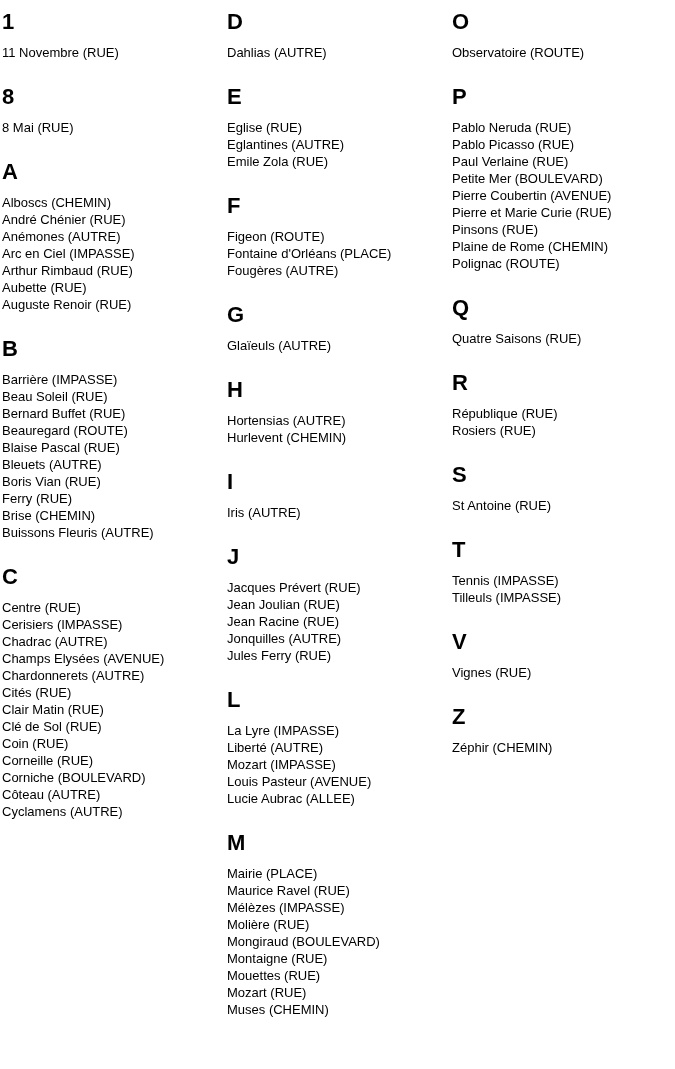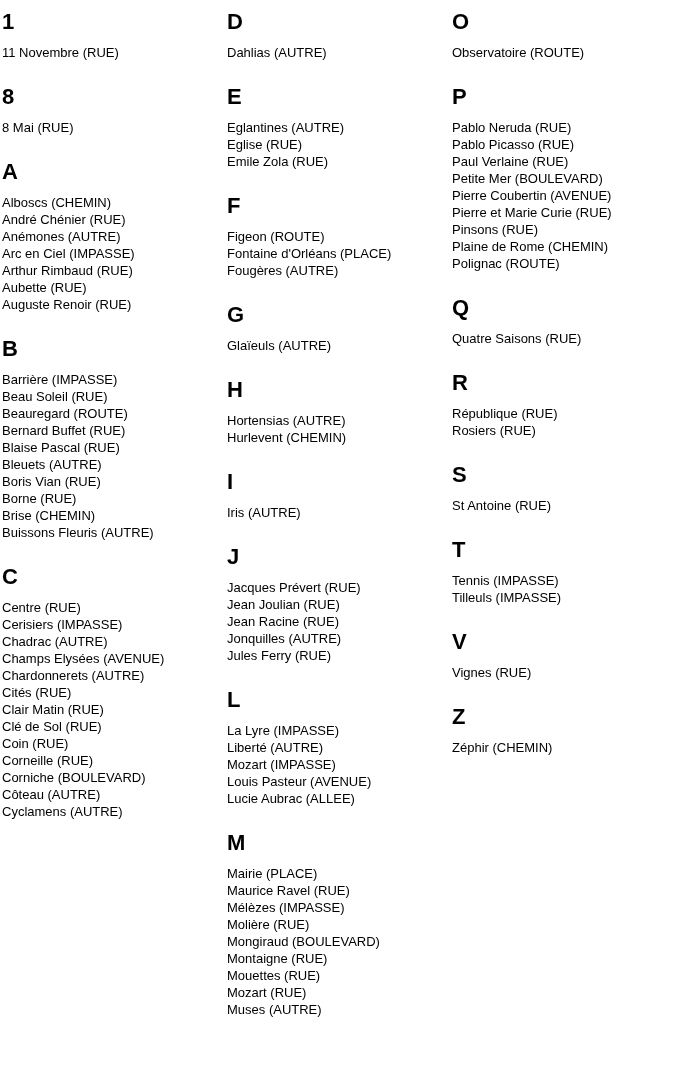--- a/index.html
+++ b/index.html
@@ -51,26 +51,26 @@
       <div class="entry">Alboscs (CHEMIN)</div>
       <div class="entry">André Chénier (RUE)</div>
       <div class="entry">Anémones (AUTRE)</div>
       <div class="entry">Arc en Ciel (IMPASSE)</div>
       <div class="entry">Arthur Rimbaud (RUE)</div>
       <div class="entry">Aubette (RUE)</div>
       <div class="entry">Auguste Renoir (RUE)</div>
       <div class="heading">B</div>
       <div class="entry">Barrière (IMPASSE)</div>
       <div class="entry">Beau Soleil (RUE)</div>
+      <div class="entry">Bernard Buffet (RUE)</div>
       <div class="entry">Beauregard (ROUTE)</div>
-      <div class="entry">Bernard Buffet (RUE)</div>
       <div class="entry">Blaise Pascal (RUE)</div>
       <div class="entry">Bleuets (AUTRE)</div>
       <div class="entry">Boris Vian (RUE)</div>
-      <div class="entry">Borne (RUE)</div>
+      <div class="entry">Ferry (RUE)</div>
       <div class="entry">Brise (CHEMIN)</div>
       <div class="entry">Buissons Fleuris (AUTRE)</div>
       <div class="heading">C</div>
       <div class="entry">Centre (RUE)</div>
       <div class="entry">Cerisiers (IMPASSE)</div>
       <div class="entry">Chadrac (AUTRE)</div>
       <div class="entry">Champs Elysées (AVENUE)</div>
       <div class="entry">Chardonnerets (AUTRE)</div>
       <div class="entry">Cités (RUE)</div>
       <div class="entry">Clair Matin (RUE)</div>
@@ -78,22 +78,22 @@
       <div class="entry">Coin (RUE)</div>
       <div class="entry">Corneille (RUE)</div>
       <div class="entry">Corniche (BOULEVARD)</div>
       <div class="entry">Côteau (AUTRE)</div>
       <div class="entry">Cyclamens (AUTRE)</div>
     </div>
     <div class="col">
       <div class="heading">D</div>
       <div class="entry">Dahlias (AUTRE)</div>
       <div class="heading">E</div>
+      <div class="entry">Eglise (RUE)</div>
       <div class="entry">Eglantines (AUTRE)</div>
-      <div class="entry">Eglise (RUE)</div>
       <div class="entry">Emile Zola (RUE)</div>
       <div class="heading">F</div>
       <div class="entry">Figeon (ROUTE)</div>
       <div class="entry">Fontaine d'Orléans (PLACE)</div>
       <div class="entry">Fougères (AUTRE)</div>
       <div class="heading">G</div>
       <div class="entry">Glaïeuls (AUTRE)</div>
       <div class="heading">H</div>
       <div class="entry">Hortensias (AUTRE)</div>
       <div class="entry">Hurlevent (CHEMIN)</div>
@@ -113,21 +113,21 @@
       <div class="entry">Lucie Aubrac (ALLEE)</div>
       <div class="heading">M</div>
       <div class="entry">Mairie (PLACE)</div>
       <div class="entry">Maurice Ravel (RUE)</div>
       <div class="entry">Mélèzes (IMPASSE)</div>
       <div class="entry">Molière (RUE)</div>
       <div class="entry">Mongiraud (BOULEVARD)</div>
       <div class="entry">Montaigne (RUE)</div>
       <div class="entry">Mouettes (RUE)</div>
       <div class="entry">Mozart (RUE)</div>
-      <div class="entry">Muses (AUTRE)</div>
+      <div class="entry">Muses (CHEMIN)</div>
     </div>
     <div class="col">
       <div class="heading">O</div>
       <div class="entry">Observatoire (ROUTE)</div>
       <div class="heading">P</div>
       <div class="entry">Pablo Neruda (RUE)</div>
       <div class="entry">Pablo Picasso (RUE)</div>
       <div class="entry">Paul Verlaine (RUE)</div>
       <div class="entry">Petite Mer (BOULEVARD)</div>
       <div class="entry">Pierre Coubertin (AVENUE)</div>

